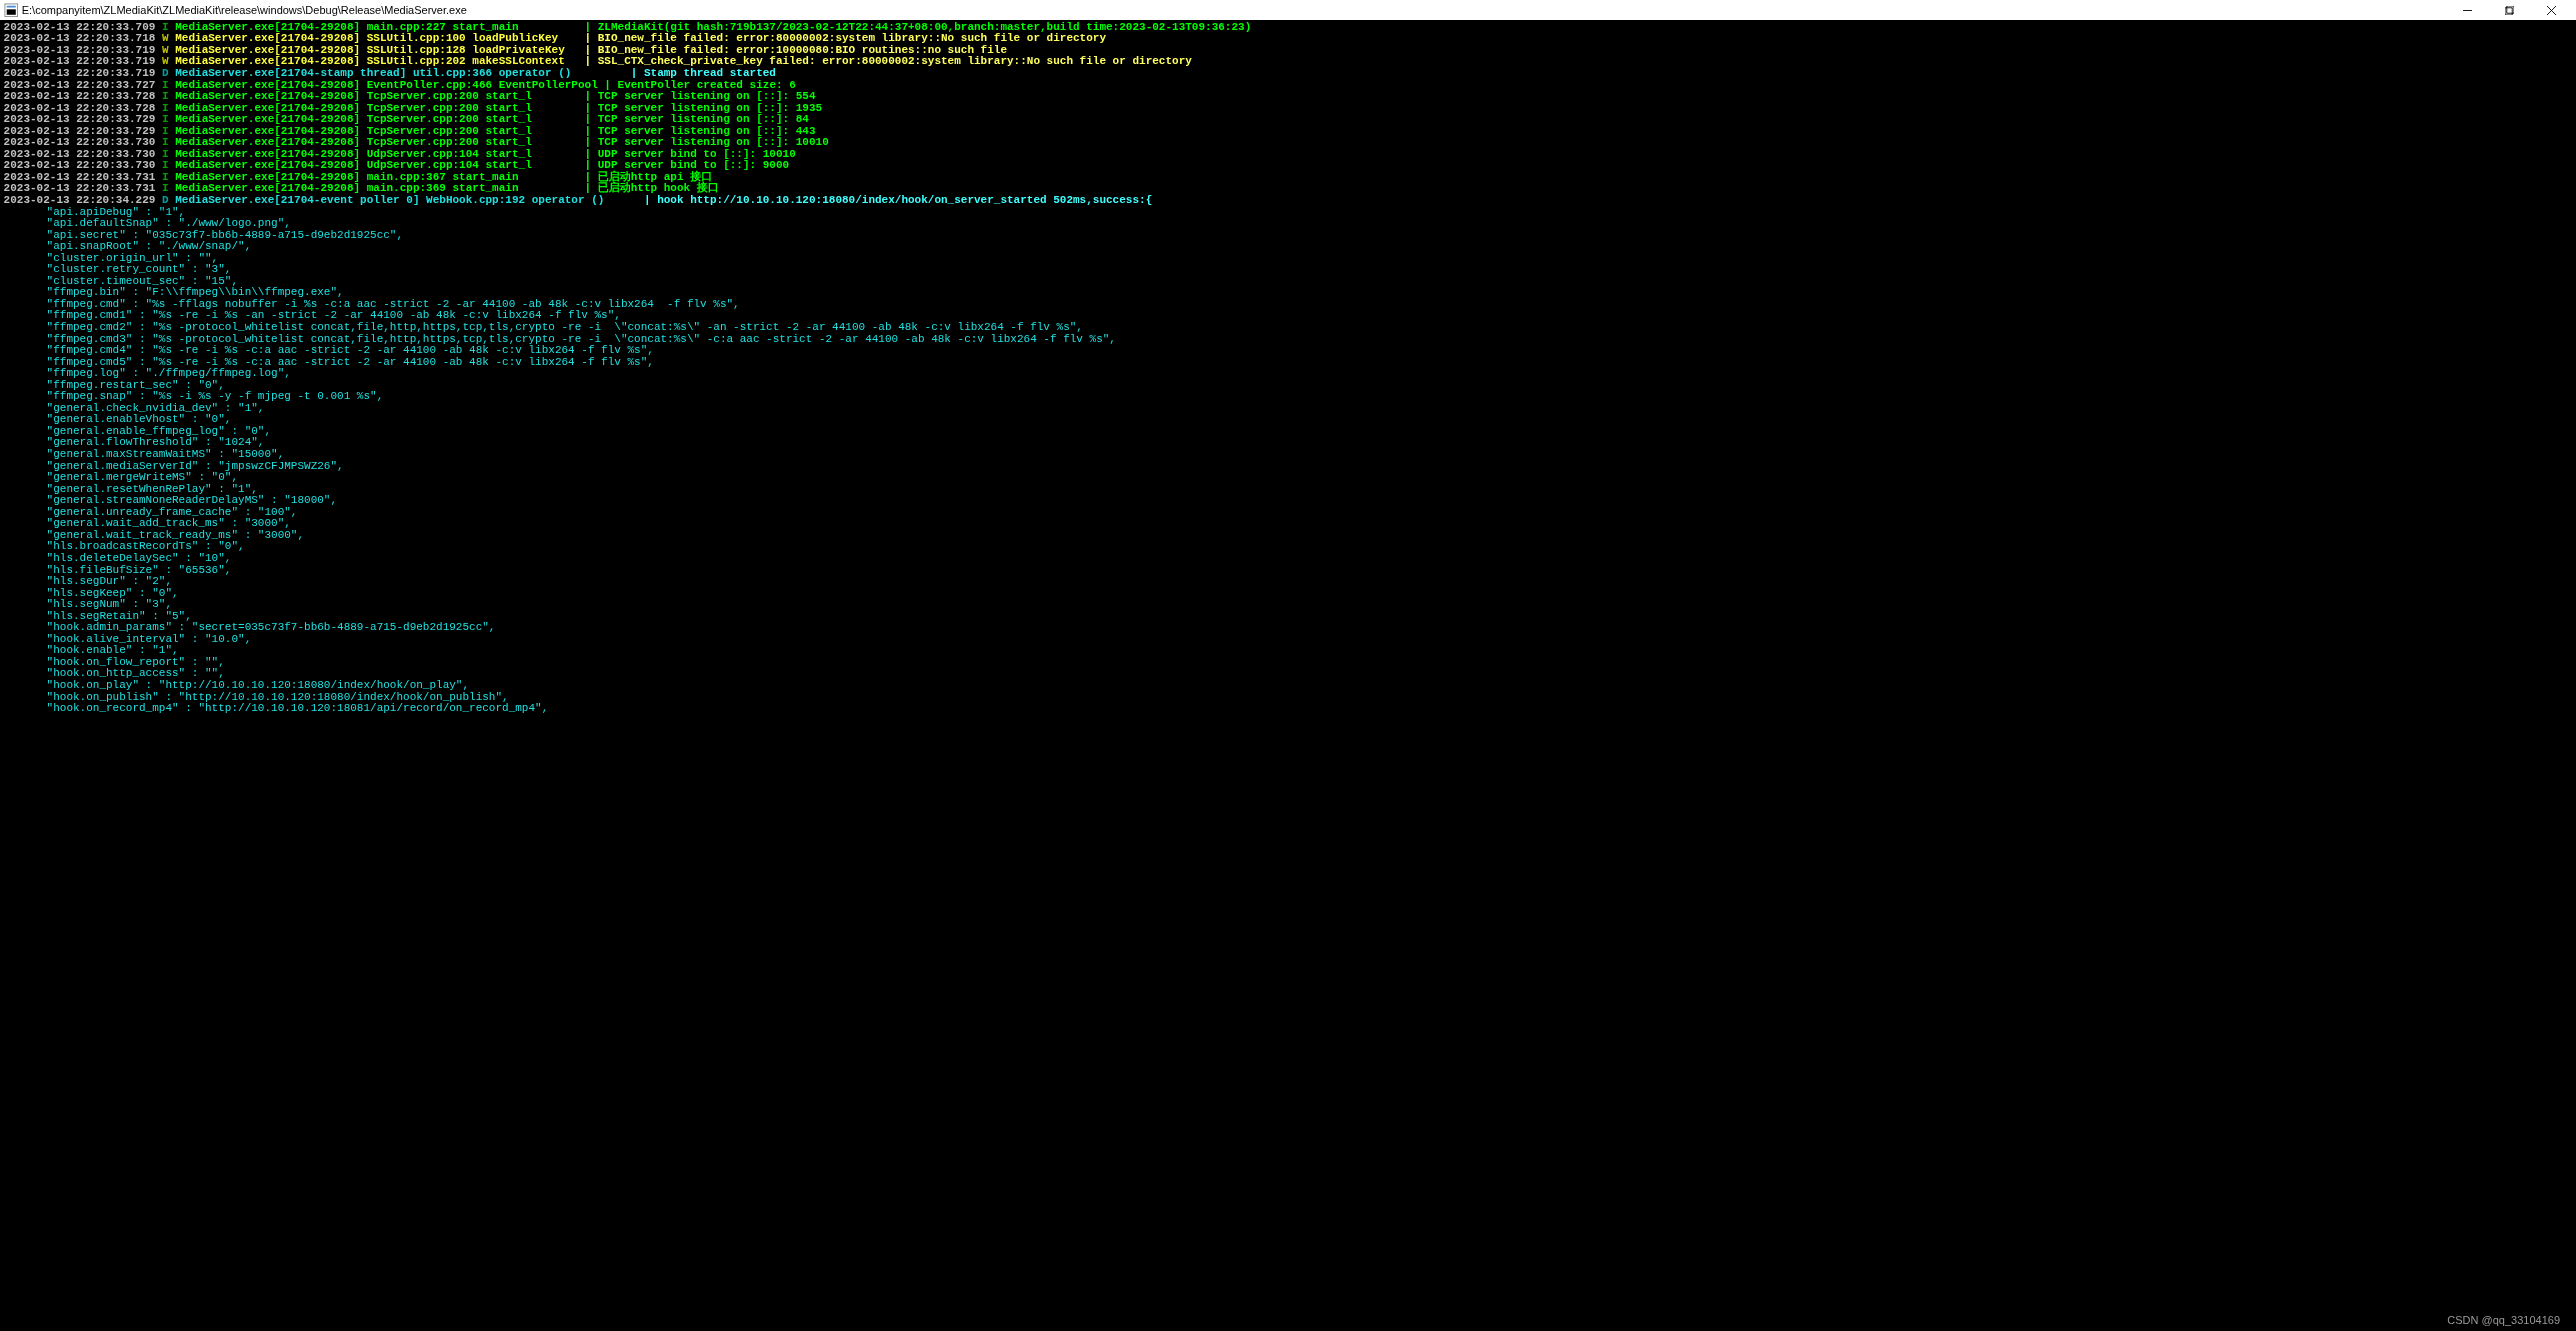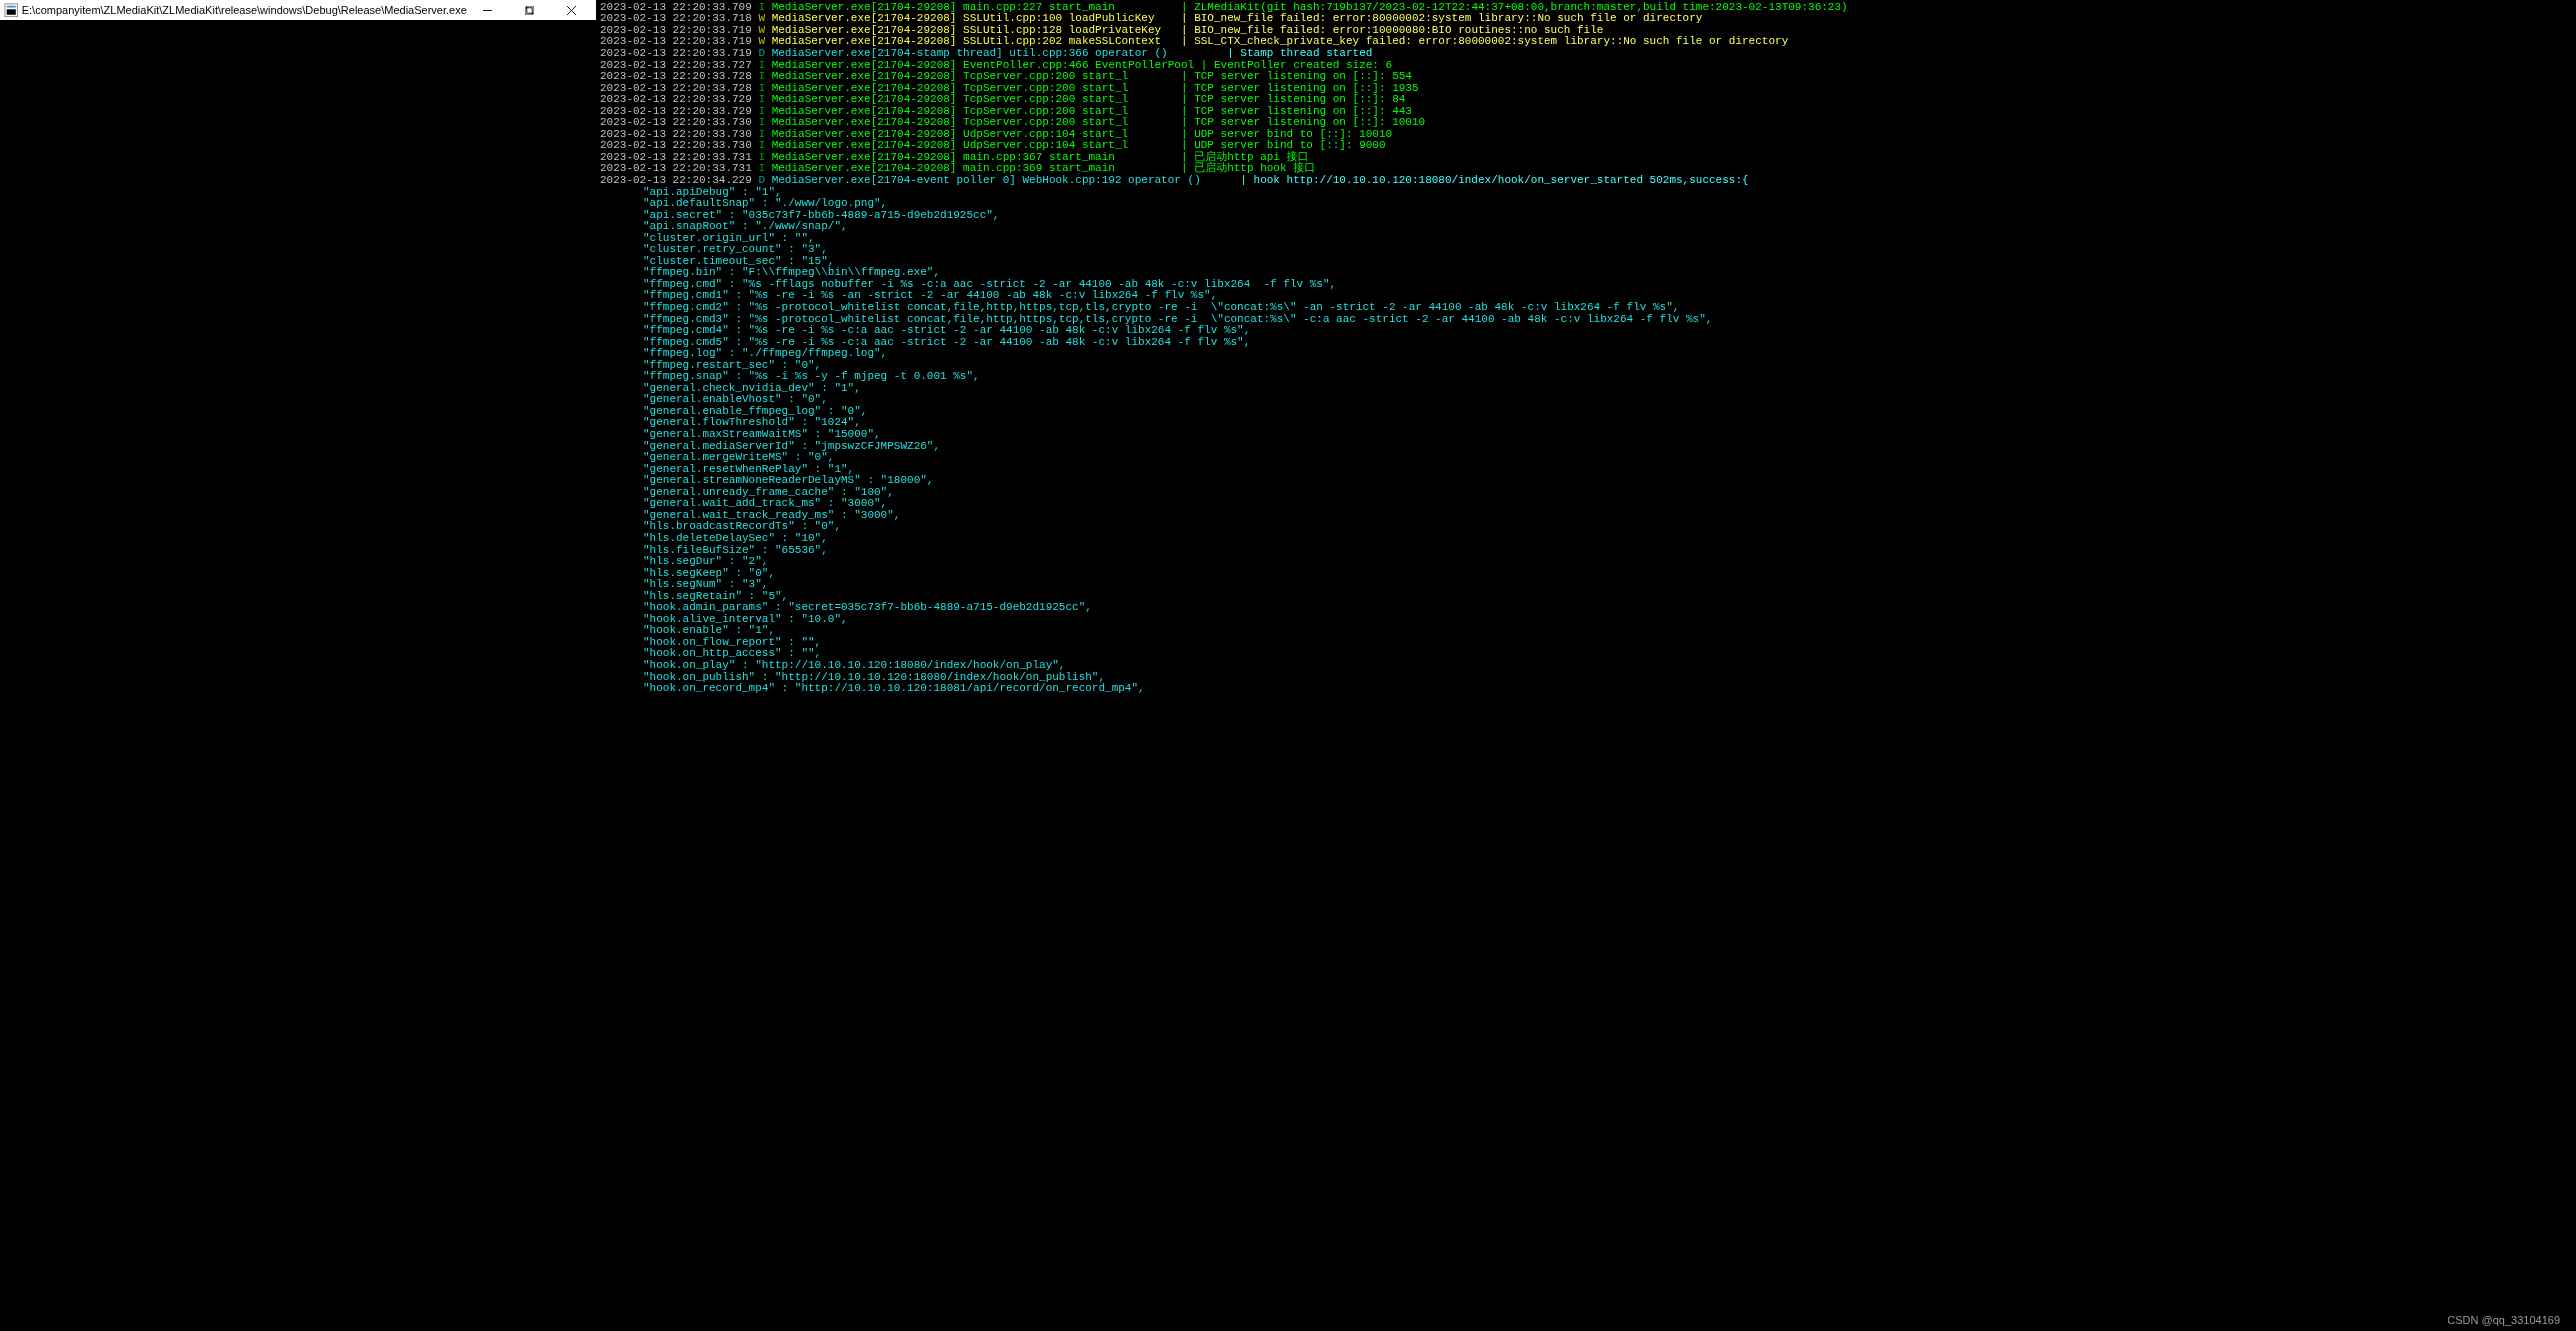--- a/index.html
+++ b/index.html
@@ -1,25 +1,25 @@
 <!DOCTYPE html>
 <html><head>
 <meta charset="utf-8">
 <style>
   * { margin:0; padding:0; box-sizing:border-box; }
   html,body { width:100%; height:100%; background:#000; font-family:"Consolas","Courier New",monospace; font-size:11px; overflow:hidden; }
-  .window { width:2576px; height:1331px; background:#000; display:flex; }
+  .window { width:2576px; height:1331px; background:#000; display:flex; flex-direction:column; }
   .titlebar { height:20px; background:#fff; color:#000; display:flex; align-items:center; padding:0 3.6px; font-family:"Segoe UI",sans-serif; font-size:11px; }
   .titlebar-icon { width:14.5px; height:14.5px; margin-right:3.6px; display:inline-flex; align-items:center; justify-content:center; }
   .titlebar-icon svg { width:14.5px; height:14.5px; }
   .titlebar-text { flex:0 0 auto; }
   .titlebar-spacer { flex:1 1 auto; }
   .titlebar-btn { width:42px; height:20px; display:flex; align-items:center; justify-content:center; color:#000; cursor:pointer; }
   .console { flex:1 1 auto; background:#000; color:#ccc; padding:1.8px 3.6px; white-space:pre; overflow:hidden; line-height:1.05; letter-spacing:0; }
-  .ln { display:block; white-space:pre; }
+  .ln { display:block; white-space:pre;font-weight:bold; }
   .ts   { color:#c0c0c0; }   
   .lvlI { color:#00a000; }
   .lvlW { color:#c0c000; }
   .lvlD { color:#00a0a0; }
   .locI { color:#00ff00; }
   .locW { color:#ffff40; }
   .locD { color:#20e0e0; }
   .msgI { color:#00ff00; }
   .msgW { color:#ffff60; }
   .msgD { color:#40ffff; }

